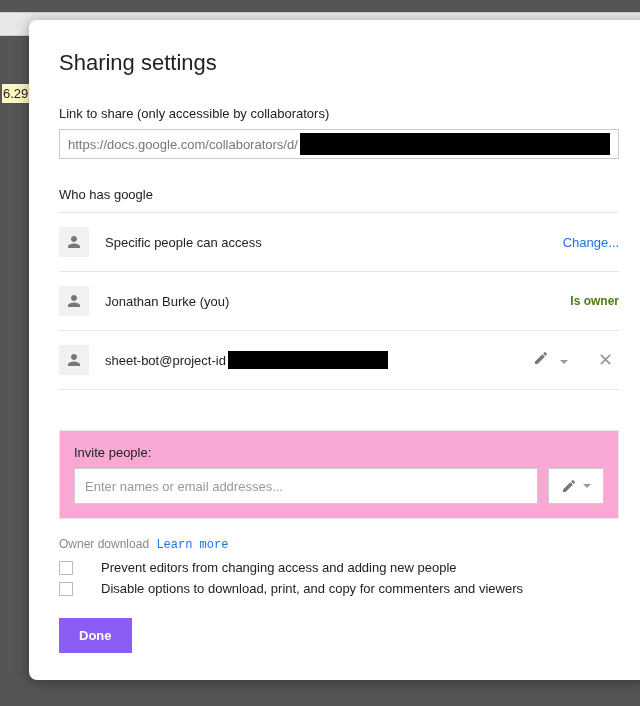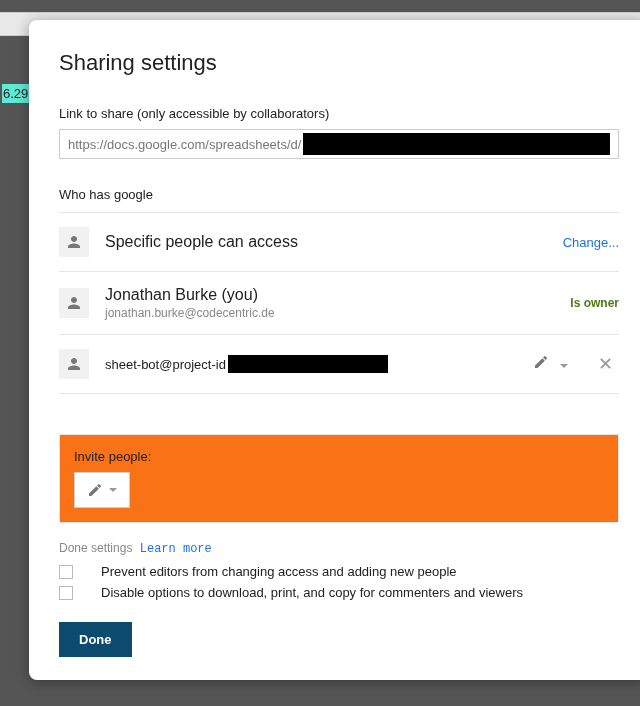--- a/index.html
+++ b/index.html
@@ -17,21 +17,21 @@
       width: 100%; height: 24px;
       background: #e8e8e8;
       border-top: 1px solid #ccc;
       border-bottom: 1px solid #ccc;
     }
     .bg-num {
       position: absolute;
       left: 2px; top: 84px;
       font-size: 13px;
       color: #222;
-      background: #5eead4;
+      background: #fef9c3;
       padding: 2px 1px;
     }
     .modal {
       position: absolute;
       left: 29px; top: 20px;
       width: 620px;
       height: 660px;
       background: #fff;
       border-radius: 8px;
       box-shadow: 0 2px 14px rgba(0,0,0,.35);
@@ -80,21 +80,21 @@
     .avatar-box {
       width: 30px; height: 30px;
       background: #f1f1f1;
       display: flex;
       align-items: center;
       justify-content: center;
       margin-right: 16px;
     }
     .avatar-box svg { fill: #777; width: 18px; height: 18px; }
     .row-main { flex: 1; }
-    .row-title { font-size: 16px; color: #222; }
+    .row-title { font-size: 13px; color: #222; }
     .row-sub { font-size: 12px; color: #888; margin-top: 2px; }
     .row-email { font-size: 13px; color: #222; display: flex; align-items: center; }
     .row-email .redact { width: 160px; height: 18px; margin-left: 2px; }
     .change-link { color: #1a73e8; font-size: 13px; cursor: pointer; }
     .owner-txt { color: #4d7c0f; font-size: 12px; font-weight: 600; }
     .role-ctl {
       display: flex;
       align-items: center;
       gap: 24px;
       color: #888;
@@ -104,21 +104,21 @@
       width: 0; height: 0;
       border-left: 4px solid transparent;
       border-right: 4px solid transparent;
       border-top: 4px solid #999;
       display: inline-block;
       margin-left: 6px;
       vertical-align: middle;
     }
     .x-btn { cursor: pointer; font-size: 18px; color: #999; padding: 0 6px; }
     .invite-box {
-      background: #f97316;
+      background: #f9a8d4;
       border: 1px solid #e5e5e5;
       padding: 14px;
       margin-top: 40px;
     }
     .invite-row { display: flex; gap: 10px; margin-top: 8px; }
     .invite-input {
       flex: 1;
       height: 36px;
       border: 1px solid #ccc;
       background: #fff;
@@ -151,41 +151,41 @@
       gap: 20px;
     }
     .chk {
       width: 14px; height: 14px;
       border: 1px solid #bbb;
       margin-right: 8px;
       background: #fff;
     }
     .done-btn {
       margin-top: 16px;
-      background: #0c4a6e;
+      background: #8b5cf6;
       color: #fff;
       border: none;
       padding: 10px 20px;
       font-size: 13px;
       font-weight: 600;
       cursor: pointer;
     }
   </style>
 </head>
 <body>
 
 <div class="bg-strip"></div>
 <div class="bg-num">6.29</div>
 
 <div class="modal">
   <h1>Sharing settings</h1>
 
   <div class="section-label">Link to share (only accessible by collaborators)</div>
   <div class="link-box">
-    <span>https://docs.google.com/spreadsheets/d/</span>
+    <span>https://docs.google.com/collaborators/d/</span>
     <span class="redact"></span>
   </div>
 
   <div class="section-label">Who has google</div>
 
   <div class="access-list">
 
     <div class="access-row">
       <div class="avatar-box">
         <svg viewBox="0 0 24 24">
@@ -199,21 +199,20 @@
     </div>
 
     <div class="access-row">
       <div class="avatar-box">
         <svg viewBox="0 0 24 24">
             <path d="M12 12c2.2 0 4-1.8 4-4s-1.8-4-4-4-4 1.8-4 4 1.8 4 4 4zm0 2c-2.7 0-8 1.3-8 4v2h16v-2c0-2.7-5.3-4-8-4z"></path>
           </svg>
       </div>
       <div class="row-main">
         <div class="row-title">Jonathan Burke (you)</div>
-        <div class="row-sub">jonathan.burke@codecentric.de</div>
       </div>
       <span class="owner-txt">Is owner</span>
     </div>
 
     <div class="access-row">
       <div class="avatar-box">
         <svg viewBox="0 0 24 24">
             <path d="M12 12c2.2 0 4-1.8 4-4s-1.8-4-4-4-4 1.8-4 4 1.8 4 4 4zm0 2c-2.7 0-8 1.3-8 4v2h16v-2c0-2.7-5.3-4-8-4z"></path>
           </svg>
       </div>
@@ -232,32 +231,33 @@
         </span>
         <span class="x-btn">✕</span>
       </div>
     </div>
 
   </div>
 
   <div class="invite-box">
     <div class="section-label">Invite people:</div>
     <div class="invite-row">
+      <input class="invite-input" placeholder="Enter names or email addresses..." style="">
       <div class="role-btn">
         <svg width="16" height="16" viewBox="0 0 24 24" fill="#777">
             <path d="M3 17.25V21h3.75L17.81 9.94l-3.75-3.75L3 17.25zM20.71 7.04a1 1 0 0 0 0-1.41l-2.34-2.34a1 1 0 0 0-1.41 0l-1.83 1.83 3.75 3.75 1.83-1.83z"></path>
           </svg>
         <span class="caret"></span>
       </div>
     </div>
   </div>
 
   <div class="owner-settings">
     <div class="os-head">
-      <span>Done settings</span>
+      <span>Owner download</span>
       <a href="#">Learn more</a>
     </div>
     <div class="chk-row">
       <span class="chk"></span>
       <span>Prevent editors from changing access and adding new people</span>
     </div>
     <div class="chk-row">
       <span class="chk"></span>
       <span>Disable options to download, print, and copy for commenters and viewers</span>
     </div>

